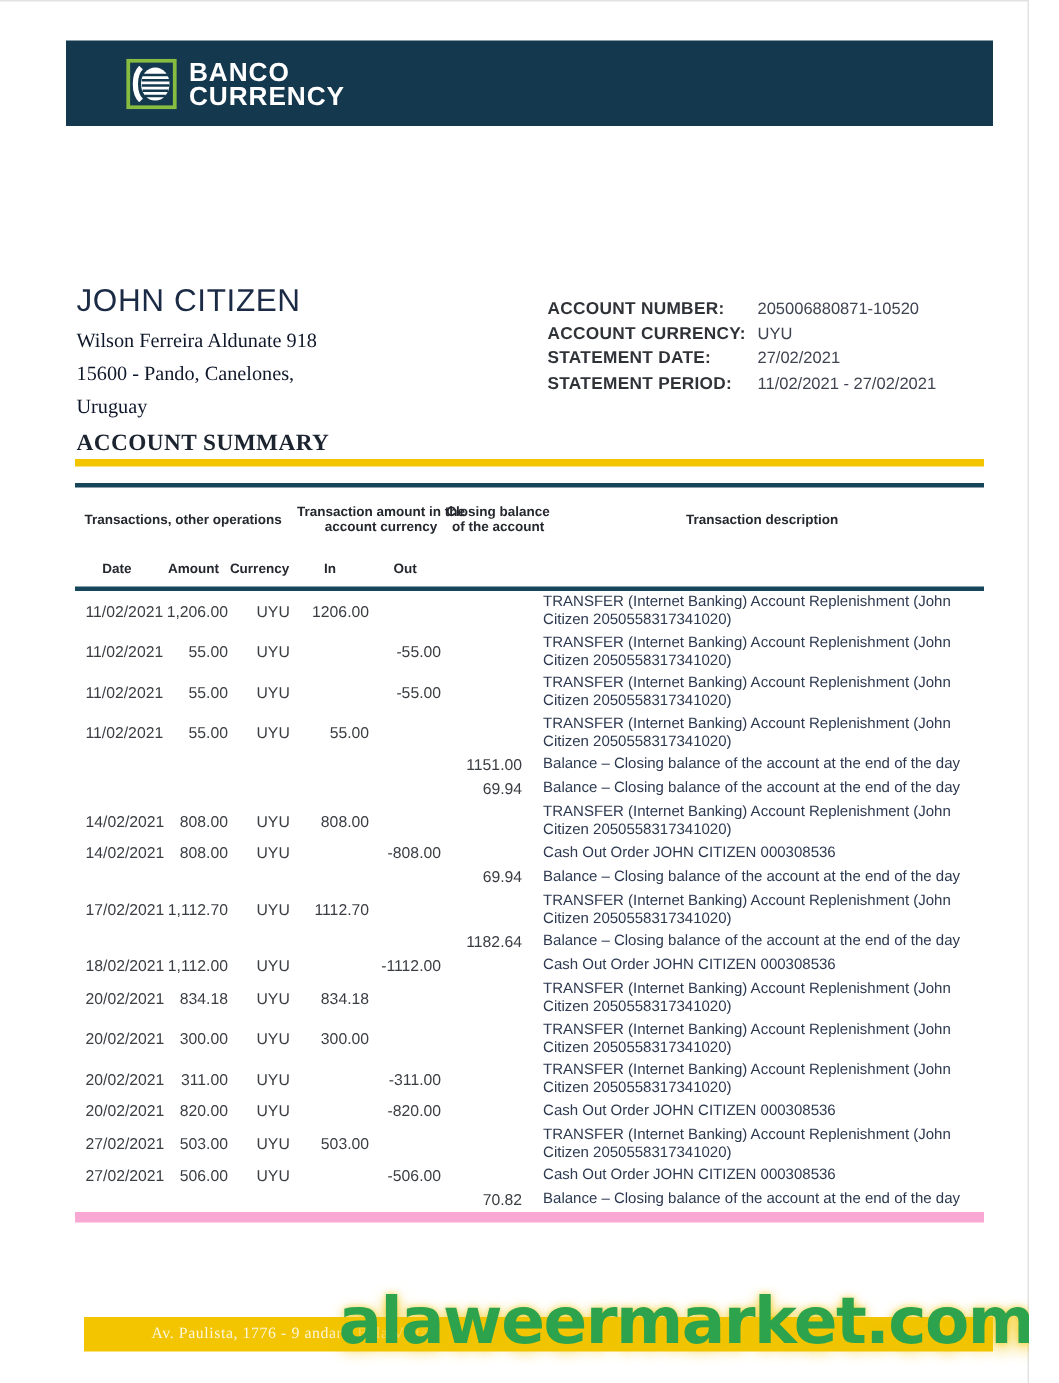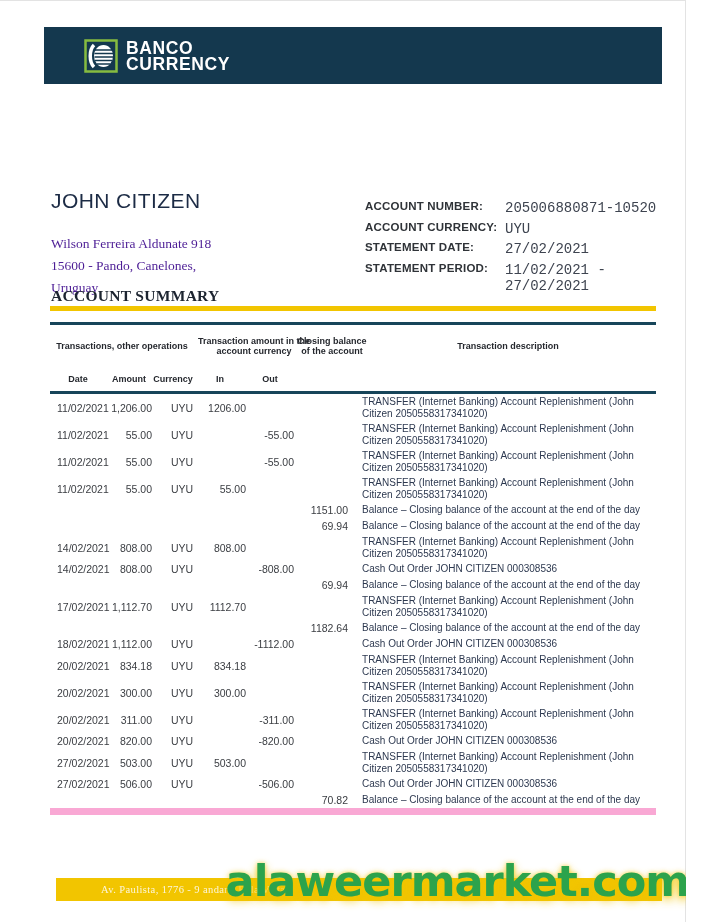--- a/index.html
+++ b/index.html
@@ -9,28 +9,28 @@
   
   .brand-bar{position:absolute;left:44px;top:27px;width:618px;height:57px;background:#14384E;
              display:flex;align-items:center;}
   .logo-box{width:34px;height:34px;margin-left:40px;flex:0 0 auto;}
   .brand-text{color:#fff;font-weight:bold;font-size:17.5px;line-height:16px;
               letter-spacing:.6px;margin-left:8px;}
 
   
   .customer{position:absolute;left:51px;top:189px;}
   .customer h1{margin:0;font-size:21px;font-weight:normal;color:#1C2B45;letter-spacing:.4px;}
-  .address{font-family:"Liberation Serif",serif;font-size:13.5px;color:#4c1d95;
-           line-height:22px;margin-top:20px;}
+  .address{font-family:"Liberation Serif",serif;font-size:13.5px;color:#0f172a;
+           line-height:22px;margin-top:3px;}
 
   
   .account-info{position:absolute;left:365px;top:200px;display:grid;
                 grid-template-columns:140px auto;row-gap:4.5px;font-size:11.5px;}
   .ai-label{font-weight:bold;color:#2F3338;letter-spacing:.2px;}
-  .ai-value{font-family:Liberation Mono, monospace;font-size:14px;color:#3E4450;}
+  .ai-value{font-family:Liberation Sans, sans-serif;font-size:11px;color:#3E4450;}
 
   
   .section-title{position:absolute;left:51px;top:287px;margin:0;
                  font-family:"Liberation Serif",serif;font-weight:bold;font-size:15.5px;
                  color:#1C2430;letter-spacing:.3px;}
   .yellow-rule{position:absolute;left:50px;top:306px;width:606px;height:5px;background:#F2C500;}
 
   
   .table-wrap{position:absolute;left:50px;top:322px;width:606px;}
   table{border-collapse:collapse;table-layout:fixed;width:606px;

